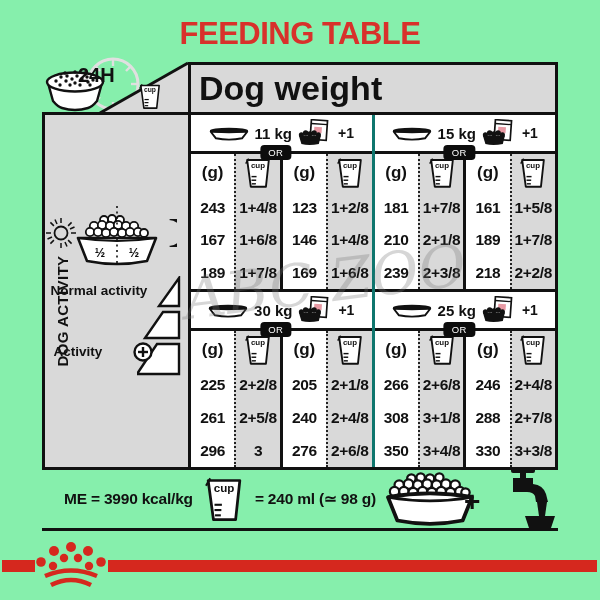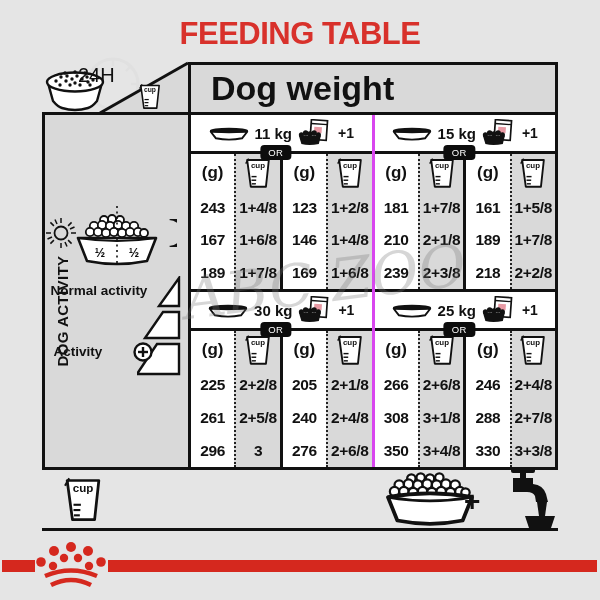--- a/index.html
+++ b/index.html
@@ -1,32 +1,32 @@
 <!DOCTYPE html>
 <html><head>
 <meta charset="utf-8">
 <style>
   html,body{margin:0;padding:0;background:#fff}
-  .stage{position:relative;width:600px;height:600px;background:#e5e5e5;overflow:hidden;
+  .stage{position:relative;width:600px;height:600px;background:#86efac;overflow:hidden;
          font-family:"Liberation Sans",sans-serif;color:#111}
   .title{position:absolute;top:16px;left:0;width:100%;text-align:center;
          font-size:31px;font-weight:800;letter-spacing:-0.5px;color:#d8312b}
   
   .banner{position:absolute;left:188px;top:62px;width:370px;height:50px;box-sizing:border-box;
           background:#d9d9d9;border:3px solid #111;border-bottom:none;
-          display:flex;align-items:center;padding-left:20px;font-size:34px;font-weight:700}
-  .h24{position:absolute;left:78px;top:64px;font-size:20px;font-weight:400;z-index:3}
+          display:flex;align-items:center;padding-left:8px;font-size:34px;font-weight:700}
+  .h24{position:absolute;left:78px;top:64px;font-size:20px;font-weight:700;z-index:3}
   .abs{position:absolute}
   
   .sidebar{position:absolute;left:42px;top:112px;width:146px;height:358px;box-sizing:border-box;
            background:#d9d9d9;border:3px solid #111;border-right:none}
   .tbody{position:absolute;left:188px;top:112px;width:370px;height:358px;box-sizing:border-box;
          border:3px solid #111;display:flex;background:#fff}
   .grp{flex:1;display:flex;flex-direction:column;min-width:0}
-  .grp.first{border-right:3px solid #d946ef}
+  .grp.first{border-right:3px solid #0f766e}
   .wh{height:36px;position:relative;display:flex;align-items:center;justify-content:center;gap:6px;background:#fff}
   .wlabel{font-size:15px;font-weight:700;white-space:nowrap}
   .plusone{font-size:14px;font-weight:800}
   .orpill{position:absolute;left:47%;bottom:-9px;transform:translateX(-50%);background:#0d0d0d;color:#fff;
           font-size:9.5px;font-weight:400;padding:2px 8px;border-radius:4px;z-index:4;letter-spacing:.5px}
   .hline{height:3px;background:#111}
   .colarea{display:flex;height:135px}
   .colarea.grow{flex:1;height:auto}
   .col{flex:1;display:flex;flex-direction:column;min-width:0}
   .col.gray{background:#d9d9d9}
@@ -390,23 +390,25 @@
           <div class="cell">2+7/8</div>
           <div class="cell">3+3/8</div>
         </div>
       </div>
     </div>
   </div>
 
   <div class="wm">ABC ZOO</div>
 
   <div class="footer">
+    <span class="melabel">ME = 3990 kcal/kg</span>
     <svg width="38" height="47" viewBox="0 0 36 44">
         <use href="#cupshape"></use>
       </svg>
+    <span class="eqlabel">= 240 ml (≃ 98 g)</span>
   </div>
   <svg class="abs" style="left:383px;top:472px" width="94" height="56" viewBox="0 0 100 60">
     <g fill="#fff" stroke="#111" stroke-width="2.4">
       <circle cx="30" cy="7" r="4.5"></circle>
         <circle cx="40" cy="6" r="4.5"></circle>
         <circle cx="50" cy="7" r="4.5"></circle>
         <circle cx="60" cy="6" r="4.5"></circle>
       <circle cx="17" cy="14" r="5"></circle>
         <circle cx="27" cy="13" r="5"></circle>
         <circle cx="37" cy="14" r="5"></circle>

